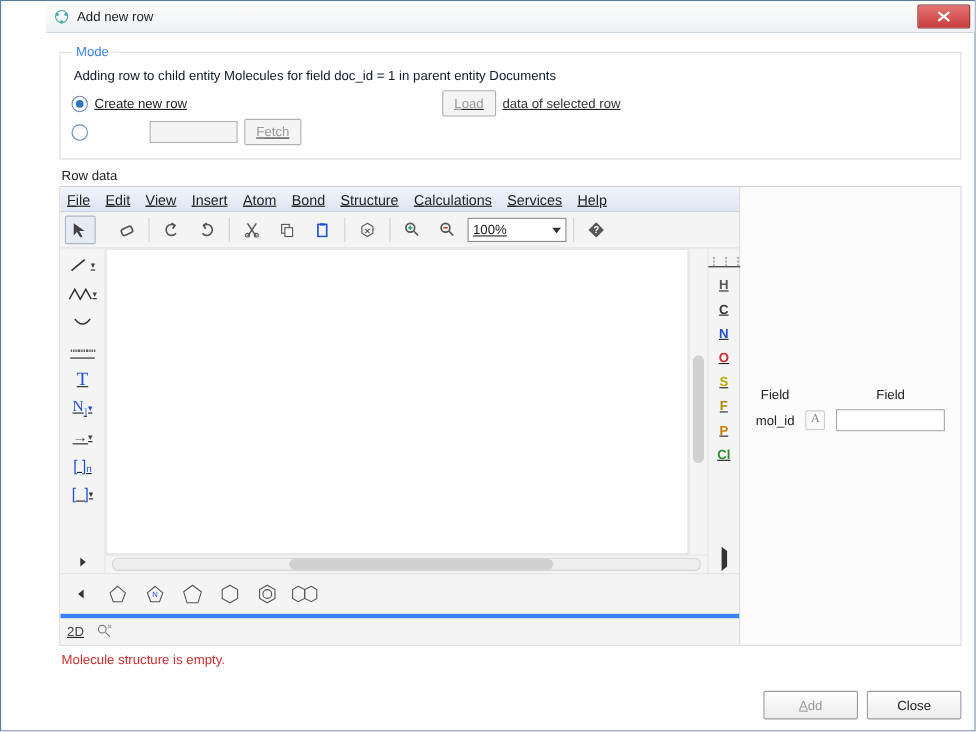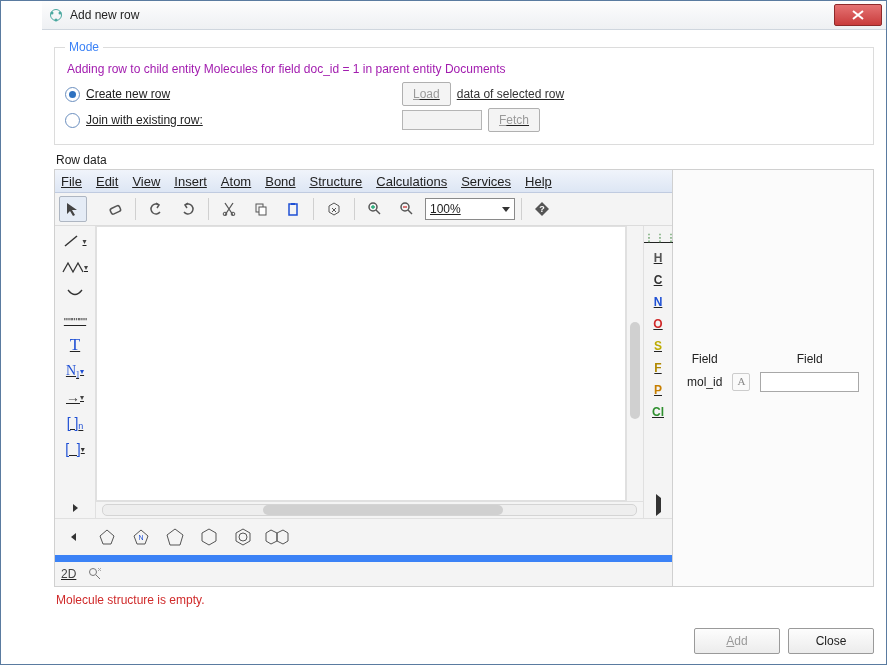--- a/index.html
+++ b/index.html
@@ -56,21 +56,21 @@
 
   fieldset.mode {
     border: 1px solid #dcdcdc;
     padding: 6px 10px 10px 10px;
     margin: 0 0 8px 0;
   }
   fieldset.mode legend {
     padding: 0 4px;
     color: #3b82f6;
   }
-  .mode-desc { margin: 2px 0 6px 2px; color: #a21caf; }
+  .mode-desc { margin: 2px 0 6px 2px; color: #0f172a; }
   .mode-row {
     display: flex;
     align-items: center;
     margin: 2px 0;
     gap: 6px;
     text-decoration: underline;
   }
   .radio {
     width: 13px; height: 13px;
     border: 1px solid #6b8fbf;
@@ -262,21 +262,21 @@
     gap:10px;
     padding:0 6px;
   }
   .shape-bar .shp {
     width:24px; height:24px; display:flex; align-items:center; justify-content:center;
     cursor:pointer;
   }
   .status-line {
     height:24px;
     background:#f4f4f4;
-    border-top:7px solid #3b82f6;
+    border-top:4px solid #3b82f6;
     display:flex; align-items:center;
     padding:0 6px;
     gap:12px;
     color:#444;
   }
 
   .side-panel {
     width: 200px;
     background:#fbfbfb;
     display:flex; flex-direction:column;
@@ -360,21 +360,20 @@
           <span class="btn-sm disabled">
               <span class="mnemonic">L</span>
               <span id="lb">oad</span>
             </span>
           <span class="aux-text">data of selected row</span>
         </span>
       </div>
 
       <div class="mode-row">
         <span class="radio"></span>
-        <span class="lbl">Join with <span class="mnemonic">e</span>xisting row:</span>
 
         <span style="display:inline-flex;align-items:center;gap:6px;margin-left:50px;">
           <span class="txt"></span>
           <span class="btn-sm disabled">
               <span class="mnemonic">F</span>
               <span id="fb">etch</span>
             </span>
         </span>
       </div>
     </fieldset>

